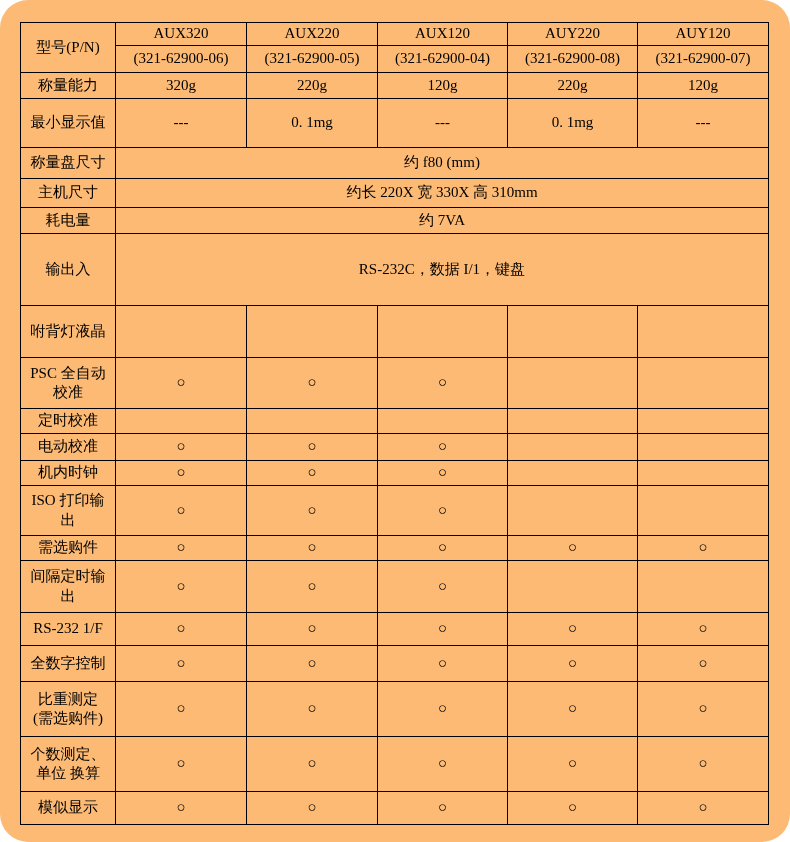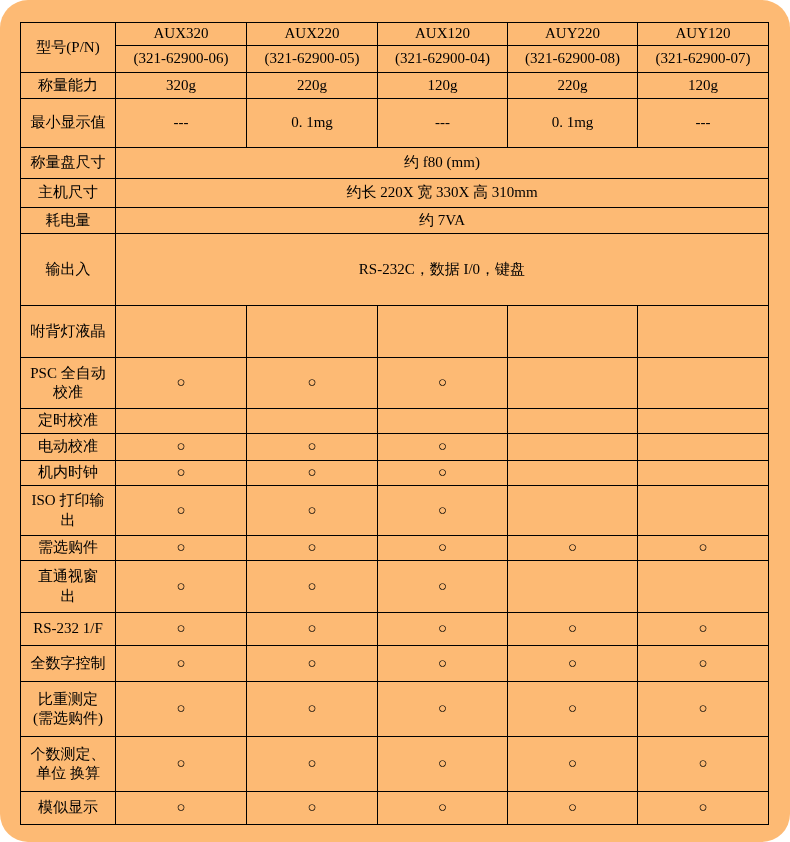--- a/index.html
+++ b/index.html
@@ -123,21 +123,21 @@
       <tr class="r-dim">
         <td class="label-cell">主机尺寸</td>
         <td colspan="5">约长 220X 宽 330X 高 310mm</td>
       </tr>
       <tr class="r-power">
         <td class="label-cell">耗电量</td>
         <td colspan="5">约 7VA</td>
       </tr>
       <tr class="r-io">
         <td class="label-cell">输出入</td>
-        <td colspan="5">RS-232C，数据 I/0，键盘</td>
+        <td colspan="5">RS-232C，数据 I/1，键盘</td>
       </tr>
 
       <tr class="r-f0">
         <td class="label-cell">咐背灯液晶</td>
         <td class="flag-cell"></td>
         <td class="flag-cell"></td>
         <td class="flag-cell"></td>
         <td class="flag-cell"></td>
         <td class="flag-cell"></td>
       </tr>
@@ -185,21 +185,21 @@
       </tr>
       <tr class="r-f6">
         <td class="label-cell">需选购件</td>
         <td class="flag-cell">○</td>
         <td class="flag-cell">○</td>
         <td class="flag-cell">○</td>
         <td class="flag-cell">○</td>
         <td class="flag-cell">○</td>
       </tr>
       <tr class="r-f7">
-        <td class="label-cell">直通视窗
+        <td class="label-cell">间隔定时输
 出</td>
         <td class="flag-cell">○</td>
         <td class="flag-cell">○</td>
         <td class="flag-cell">○</td>
         <td class="flag-cell"></td>
         <td class="flag-cell"></td>
       </tr>
       <tr class="r-f8">
         <td class="label-cell">RS-232 1/F</td>
         <td class="flag-cell">○</td>

